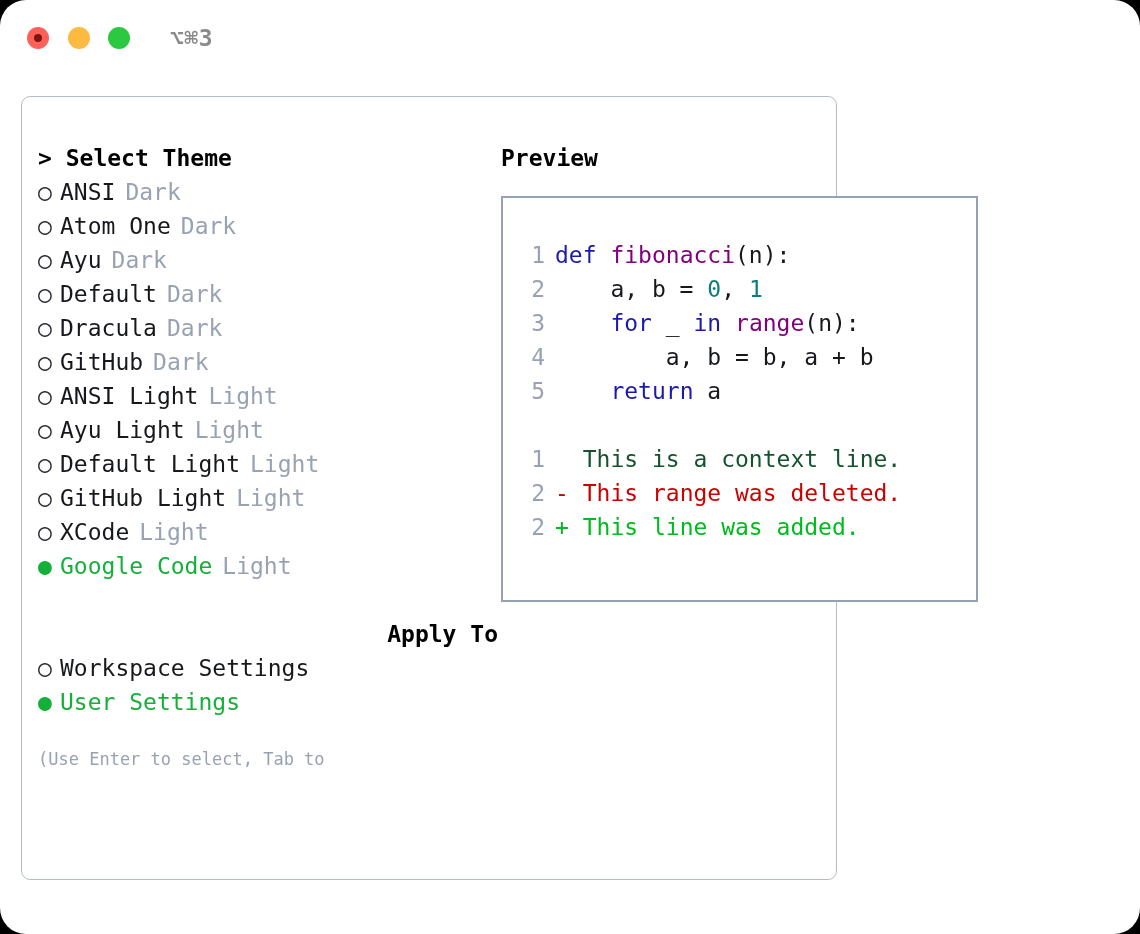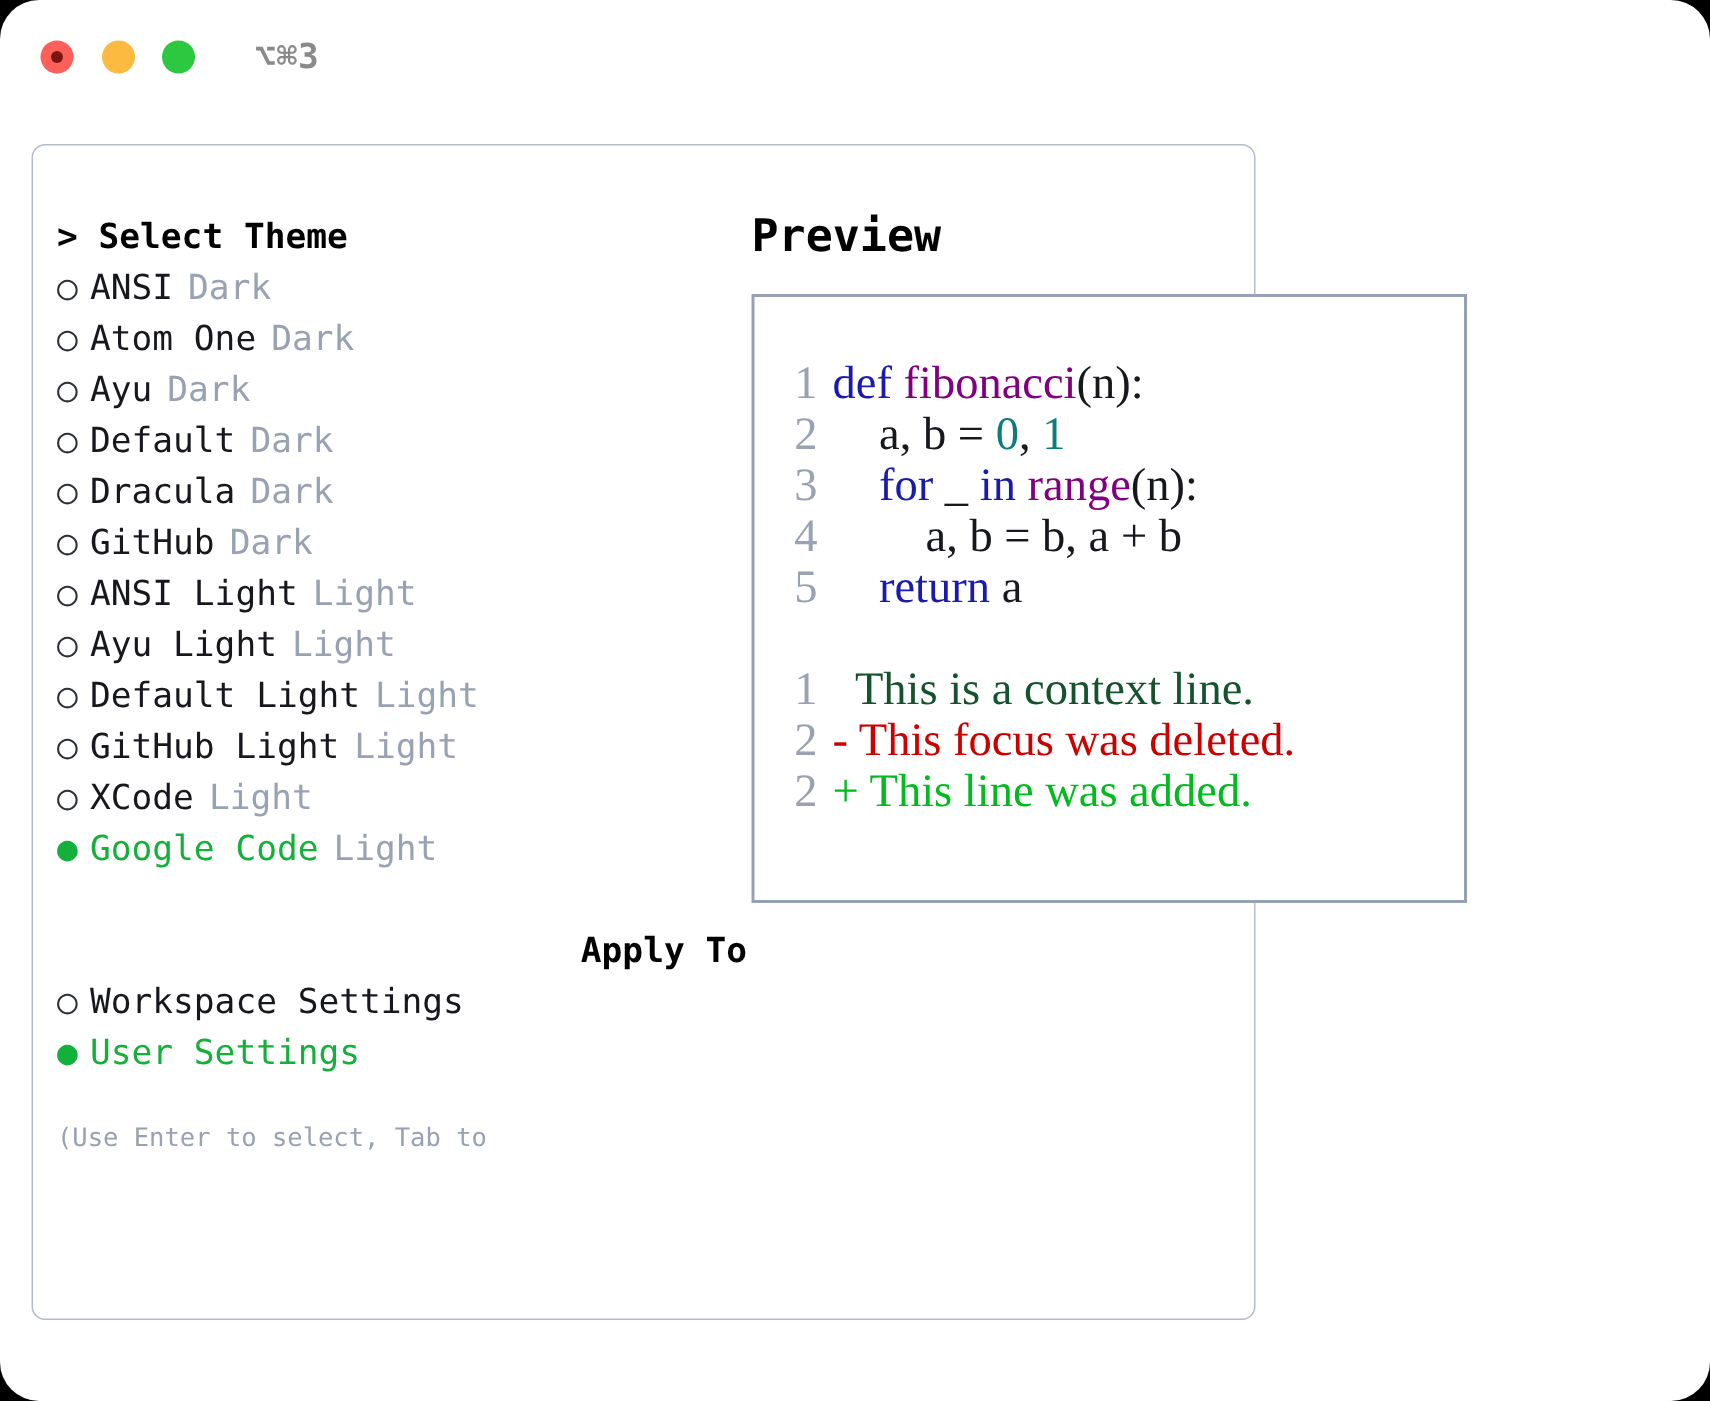--- a/index.html
+++ b/index.html
@@ -114,21 +114,21 @@
   }
 
   
   #preview-panel {
     position: absolute;
     left: 479px;
     top: 44px;
     width: 490px;
   }
   #preview-title {
-    font-size: 30px;
+    font-size: 23px;
     font-weight: bold;
     color: #000000;
     line-height: 34px;
   }
   #code-box {
     margin-top: 21px;
     width: 477px;
     height: 406px;
     border: 2px solid #97a1b3;
     box-sizing: border-box;
@@ -138,23 +138,22 @@
   .code-block {
     position: absolute;
     left: 0;
     width: 100%;
   }
   #code-block-main { top: 40px; }
   #code-block-diff { top: 244px; }
   .code-line {
     height: 34px;
     line-height: 34px;
-    font-size: 31px;
+    font-size: 23px;
     white-space: pre;
-    font-family: Liberation Serif, serif;
   }
   .lineno {
     display: inline-block;
     width: 42px;
     text-align: right;
     color: #98a2b3;
     margin-right: 10px;
   }
   .tok-kw   { color: #1a1aae; }
   .tok-fn   { color: #800080; }
@@ -214,20 +213,20 @@
       <div id="code-box">
         <div class="code-block" id="code-block-main">
             <div class="code-line"><span class="lineno">1</span><span class="tok-kw">def </span><span class="tok-fn">fibonacci</span><span class="tok-pun">(n):</span></div>
             <div class="code-line"><span class="lineno">2</span><span class="tok-plain">    a, b = </span><span class="tok-num">0</span><span class="tok-pun">, </span><span class="tok-num">1</span></div>
             <div class="code-line"><span class="lineno">3</span><span class="tok-plain">    </span><span class="tok-kw">for</span><span class="tok-plain"> _ </span><span class="tok-kw">in</span><span class="tok-plain"> </span><span class="tok-fn">range</span><span class="tok-pun">(n):</span></div>
             <div class="code-line"><span class="lineno">4</span><span class="tok-plain">        a, b = b, a + b</span></div>
             <div class="code-line"><span class="lineno">5</span><span class="tok-plain">    </span><span class="tok-kw">return</span><span class="tok-plain"> a</span></div>
           </div>
         <div class="code-block" id="code-block-diff">
             <div class="code-line"><span class="lineno">1</span><span class="diff-ctx"> </span><span class="diff-ctx"> This is a context line.</span></div>
-            <div class="code-line"><span class="lineno">2</span><span class="diff-del">-</span><span class="diff-del"> This focus was deleted.</span></div>
+            <div class="code-line"><span class="lineno">2</span><span class="diff-del">-</span><span class="diff-del"> This range was deleted.</span></div>
             <div class="code-line"><span class="lineno">2</span><span class="diff-add">+</span><span class="diff-add"> This line was added.</span></div>
           </div>
       </div>
     </div>
 
   </div>
 </div>
 
 </body></html>

